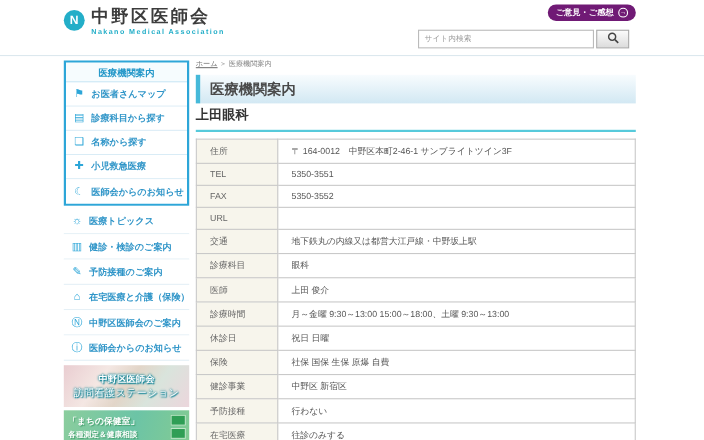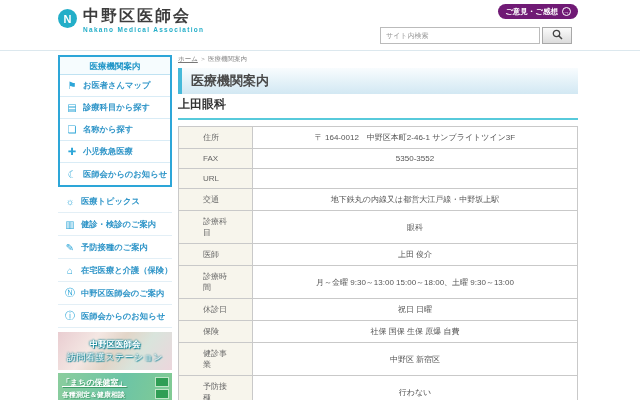--- a/index.html
+++ b/index.html
@@ -39,38 +39,38 @@
 
   .banner1 { margin-top:4px; height:38px; position:relative; cursor:pointer;
     background:linear-gradient(125deg,#e9cdd1 0%,#f4e7e3 30%,#e2d5c8 50%,#d9e4dc 70%,#ecd6dc 100%); overflow:hidden;
     display:flex; flex-direction:column; align-items:center; justify-content:center; }
   .banner1 .b1-l1 { font-size:8.5px; font-weight:bold; color:#fff;
     text-shadow:0 0 2px #0e8396,0 0 2px #0e8396,1px 1px 1px #0e8396; }
   .banner1 .b1-l2 { font-size:9px; font-weight:normal; color:#fff; letter-spacing:.5px;
     text-shadow:0 0 2px #0e8396,0 0 2px #0e8396,1px 1px 1px #0e8396; }
   .banner2 { margin-top:3px; height:30px; position:relative; cursor:pointer; padding:4px 4px 0 4px;
     background:linear-gradient(105deg,#8bcd9d 0%,#6cc4a6 55%,#83cb93 100%); overflow:hidden; }
-  .banner2 .b2-l1 { font-size:8px; font-weight:bold; color:#fff; text-shadow:1px 1px 1px #3f9a68;text-decoration:underline; }
+  .banner2 .b2-l1 { font-size:8px; font-weight:bold; color:#fff; text-shadow:1px 1px 1px #3f9a68; }
   .banner2 .b2-l2 { font-size:7px; font-weight:bold; color:#fff; text-shadow:1px 1px 1px #3f9a68; margin-top:2px; }
   .b2-badge { position:absolute; right:3px; width:14px; height:10px; background:#2f9e55; border:1px solid #bfe6c8; }
   .b2-badge.b2-badge-1 { top:4px; } .b2-badge.b2-badge-2 { top:16px; }
 
   
   .main { position:absolute; left:178px; top:55px; width:400px; }
   .breadcrumb { font-size:6.5px; color:#888; line-height:8px; }
   .breadcrumb .crumb-home { color:#777; text-decoration:underline; cursor:pointer; }
   .page-title-bar { margin-top:5px; height:26px; line-height:26px; border-left:4px solid #46b9d9;
     background:linear-gradient(180deg,#f8fcfe 0%,#d2e8f3 100%); padding-left:9px;
     font-size:13px; font-weight:bold; color:#4a4a4a; }
   .clinic-name { margin-top:2px; font-size:12px; font-weight:bold; color:#333;
     padding-bottom:5px; border-bottom:2px solid #57cadb; }
   table.details { margin-top:6px; width:400px; border-collapse:collapse; table-layout:fixed; }
-  table.details td { border:1px solid #c9c9c9; font-size:8px; padding:5px 24px; vertical-align:middle; height:19px; }
+  table.details td { border:1px solid #c9c9c9; font-size:8px; padding:5px 12px; vertical-align:middle; height:19px; }
   td.dlabel { width:74px; background:#f7f5ec; color:#666; }
-  td.dvalue { color:#555;text-align:center; }
+  td.dvalue { color:#555; }
 </style>
 </head>
 <body>
 
 <div class="page">
 
   <div class="header">
     <div class="logo">
       <div class="logo-circle">N</div>
       <div class="logo-text">
@@ -179,20 +179,24 @@
     <div class="page-title-bar">医療機関案内</div>
     <div class="clinic-name">上田眼科</div>
     <table class="details">
       <tbody>
 
           <tr>
             <td class="dlabel">住所</td>
             <td class="dvalue">〒 164-0012　中野区本町2-46-1 サンブライトツイン3F</td>
           </tr>
 
+          <tr>
+            <td class="dlabel">TEL</td>
+            <td class="dvalue">5350-3551</td>
+          </tr>
 
           <tr>
             <td class="dlabel">FAX</td>
             <td class="dvalue">5350-3552</td>
           </tr>
 
           <tr>
             <td class="dlabel">URL</td>
             <td class="dvalue"></td>
           </tr>

